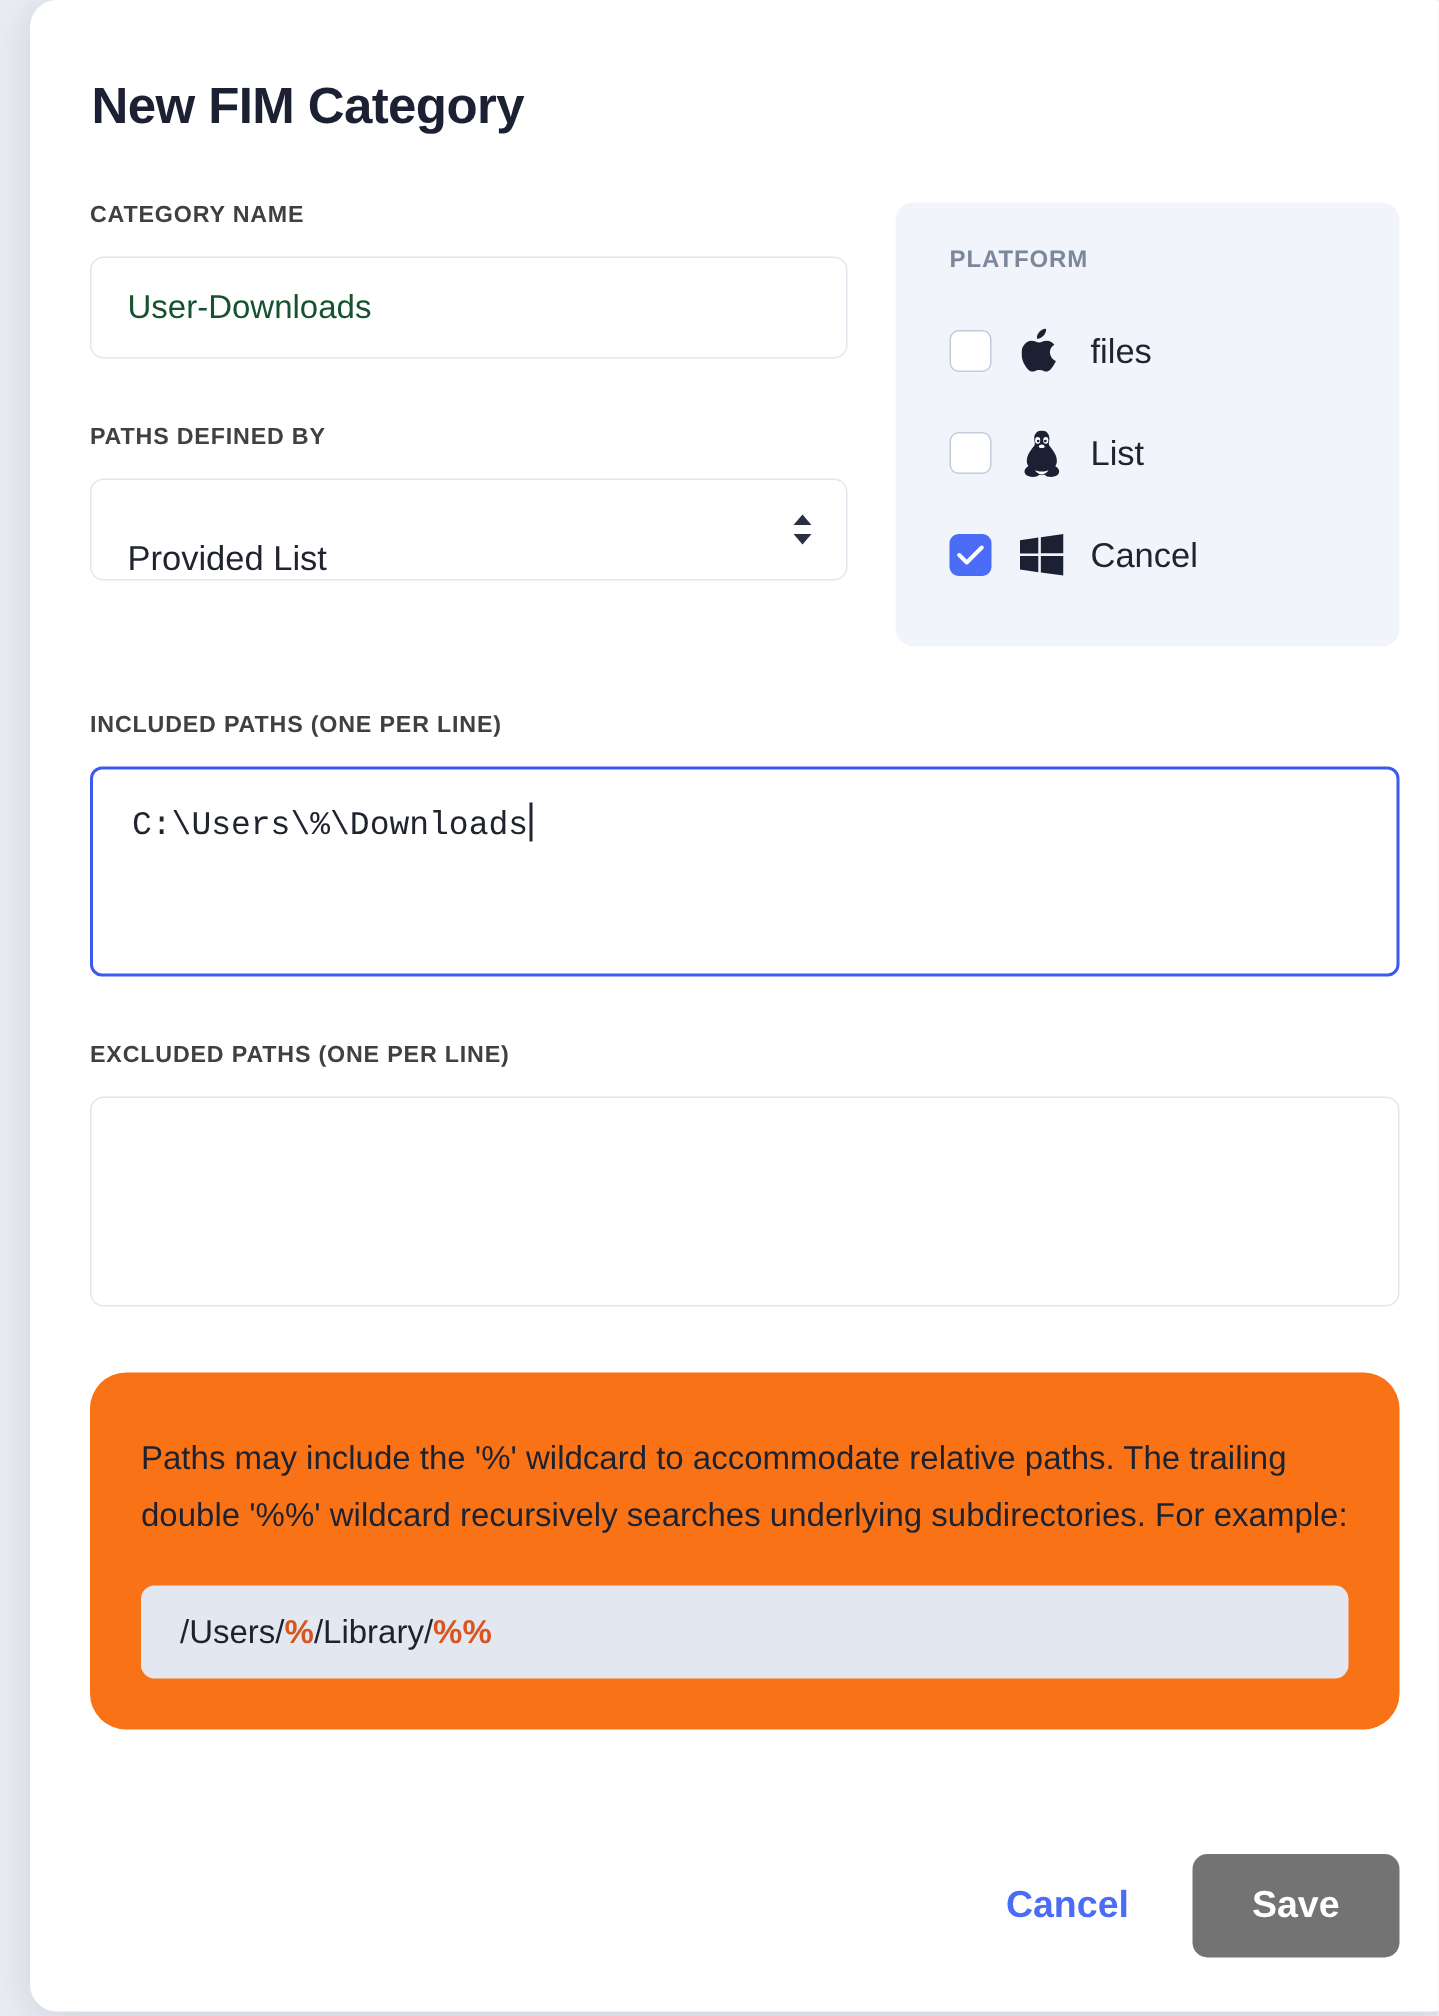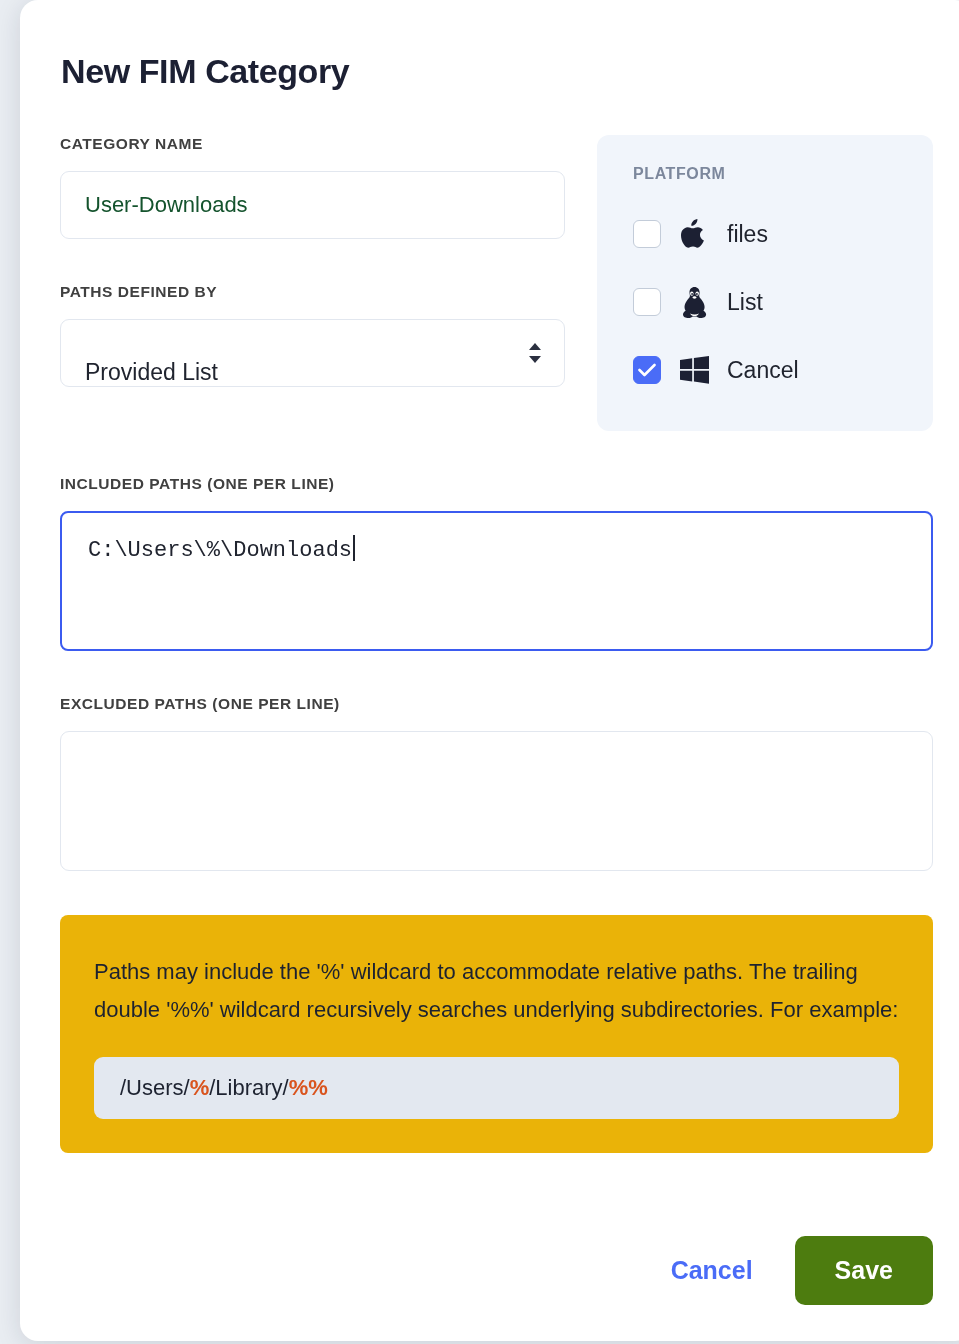--- a/index.html
+++ b/index.html
@@ -180,22 +180,22 @@
     height: 26px;
     background: #20242f;
     vertical-align: -5px;
     margin-left: 1px;
   }
   .area-text { white-space: pre; }
 
   
   .info-panel {
     margin-top: 44px;
-    background: #eab308;
-    border-radius: 8px;
+    background: #f97316;
+    border-radius: 24px;
     padding: 38px 34px 34px 34px;
   }
   .info-text {
     font-size: 22px;
     line-height: 1.72;
     color: #1d2230;
   }
   .code-box {
     margin-top: 28px;
     background: #e3e8f0;
@@ -223,21 +223,21 @@
     font-weight: bold;
     color: #4a6cf7;
     cursor: pointer;
     padding: 6px 4px;
   }
   .btn-save {
     font-family: "Liberation Sans", sans-serif;
     font-size: 25px;
     font-weight: bold;
     color: #fff;
-    background: #4d7c0f;
+    background: #737373;
     border: none;
     border-radius: 10px;
     padding: 20px 40px;
     cursor: pointer;
   }
 </style>
 </head>
 <body>
 
 <div class="page">

